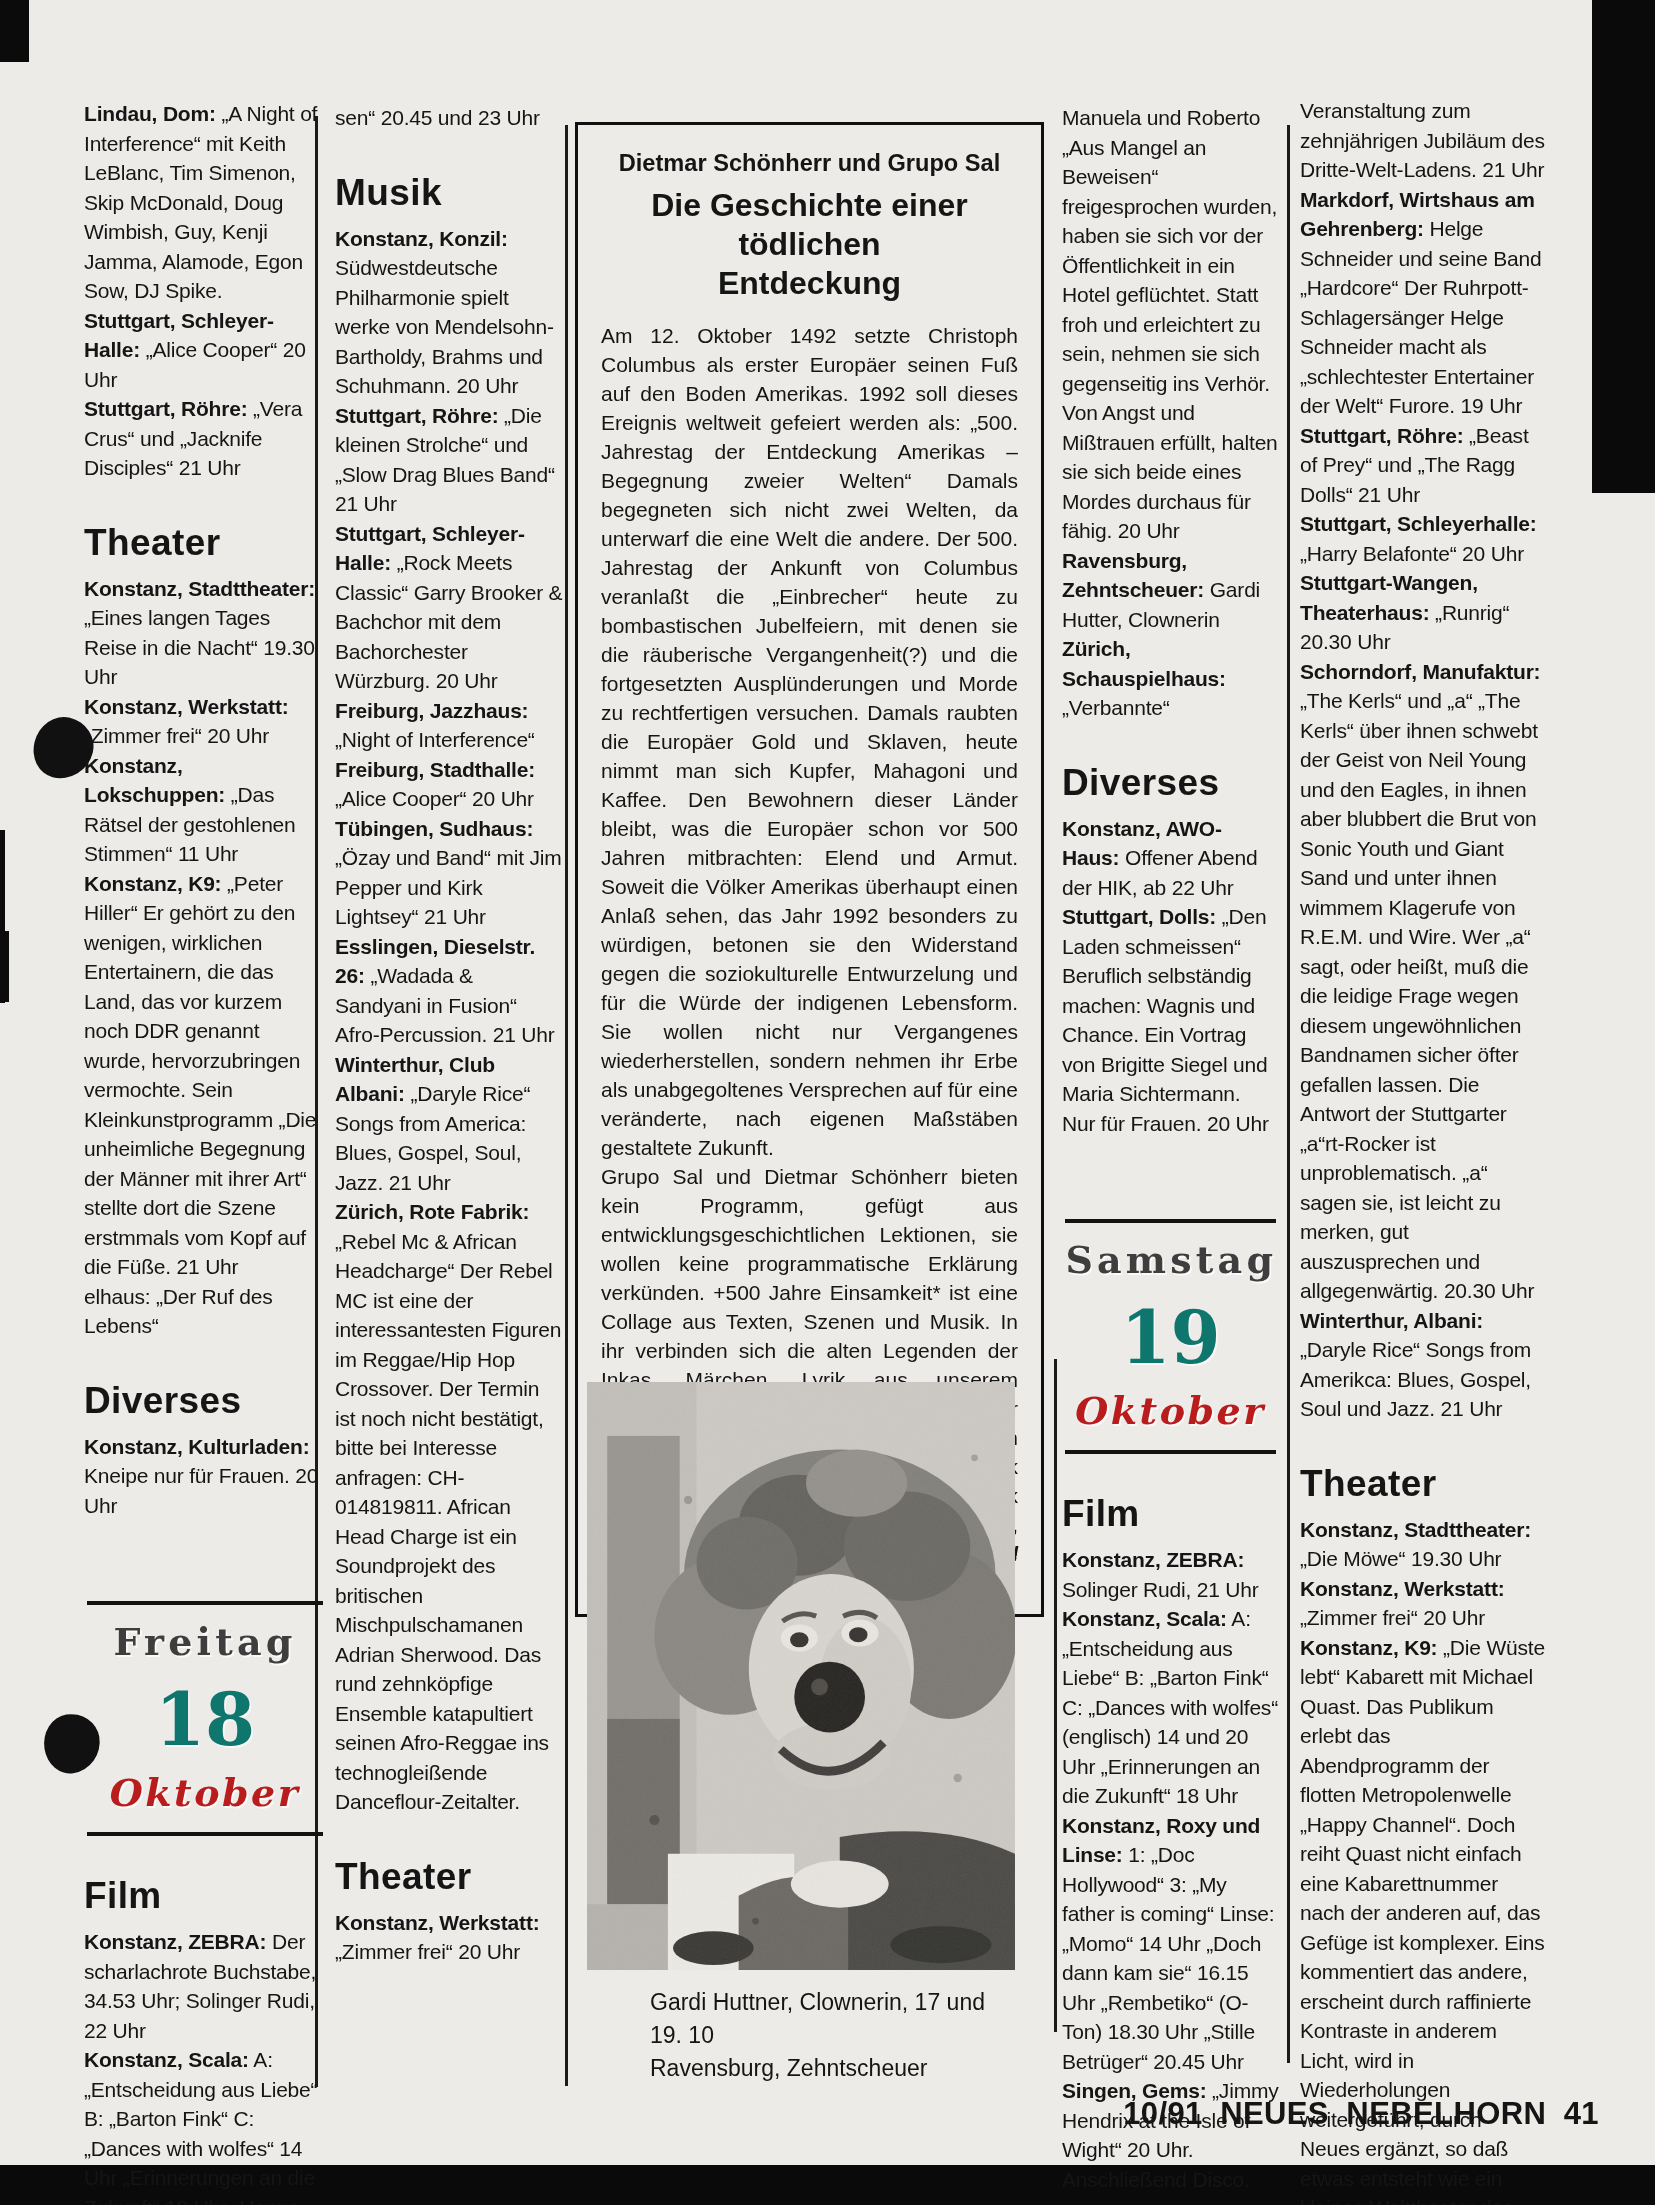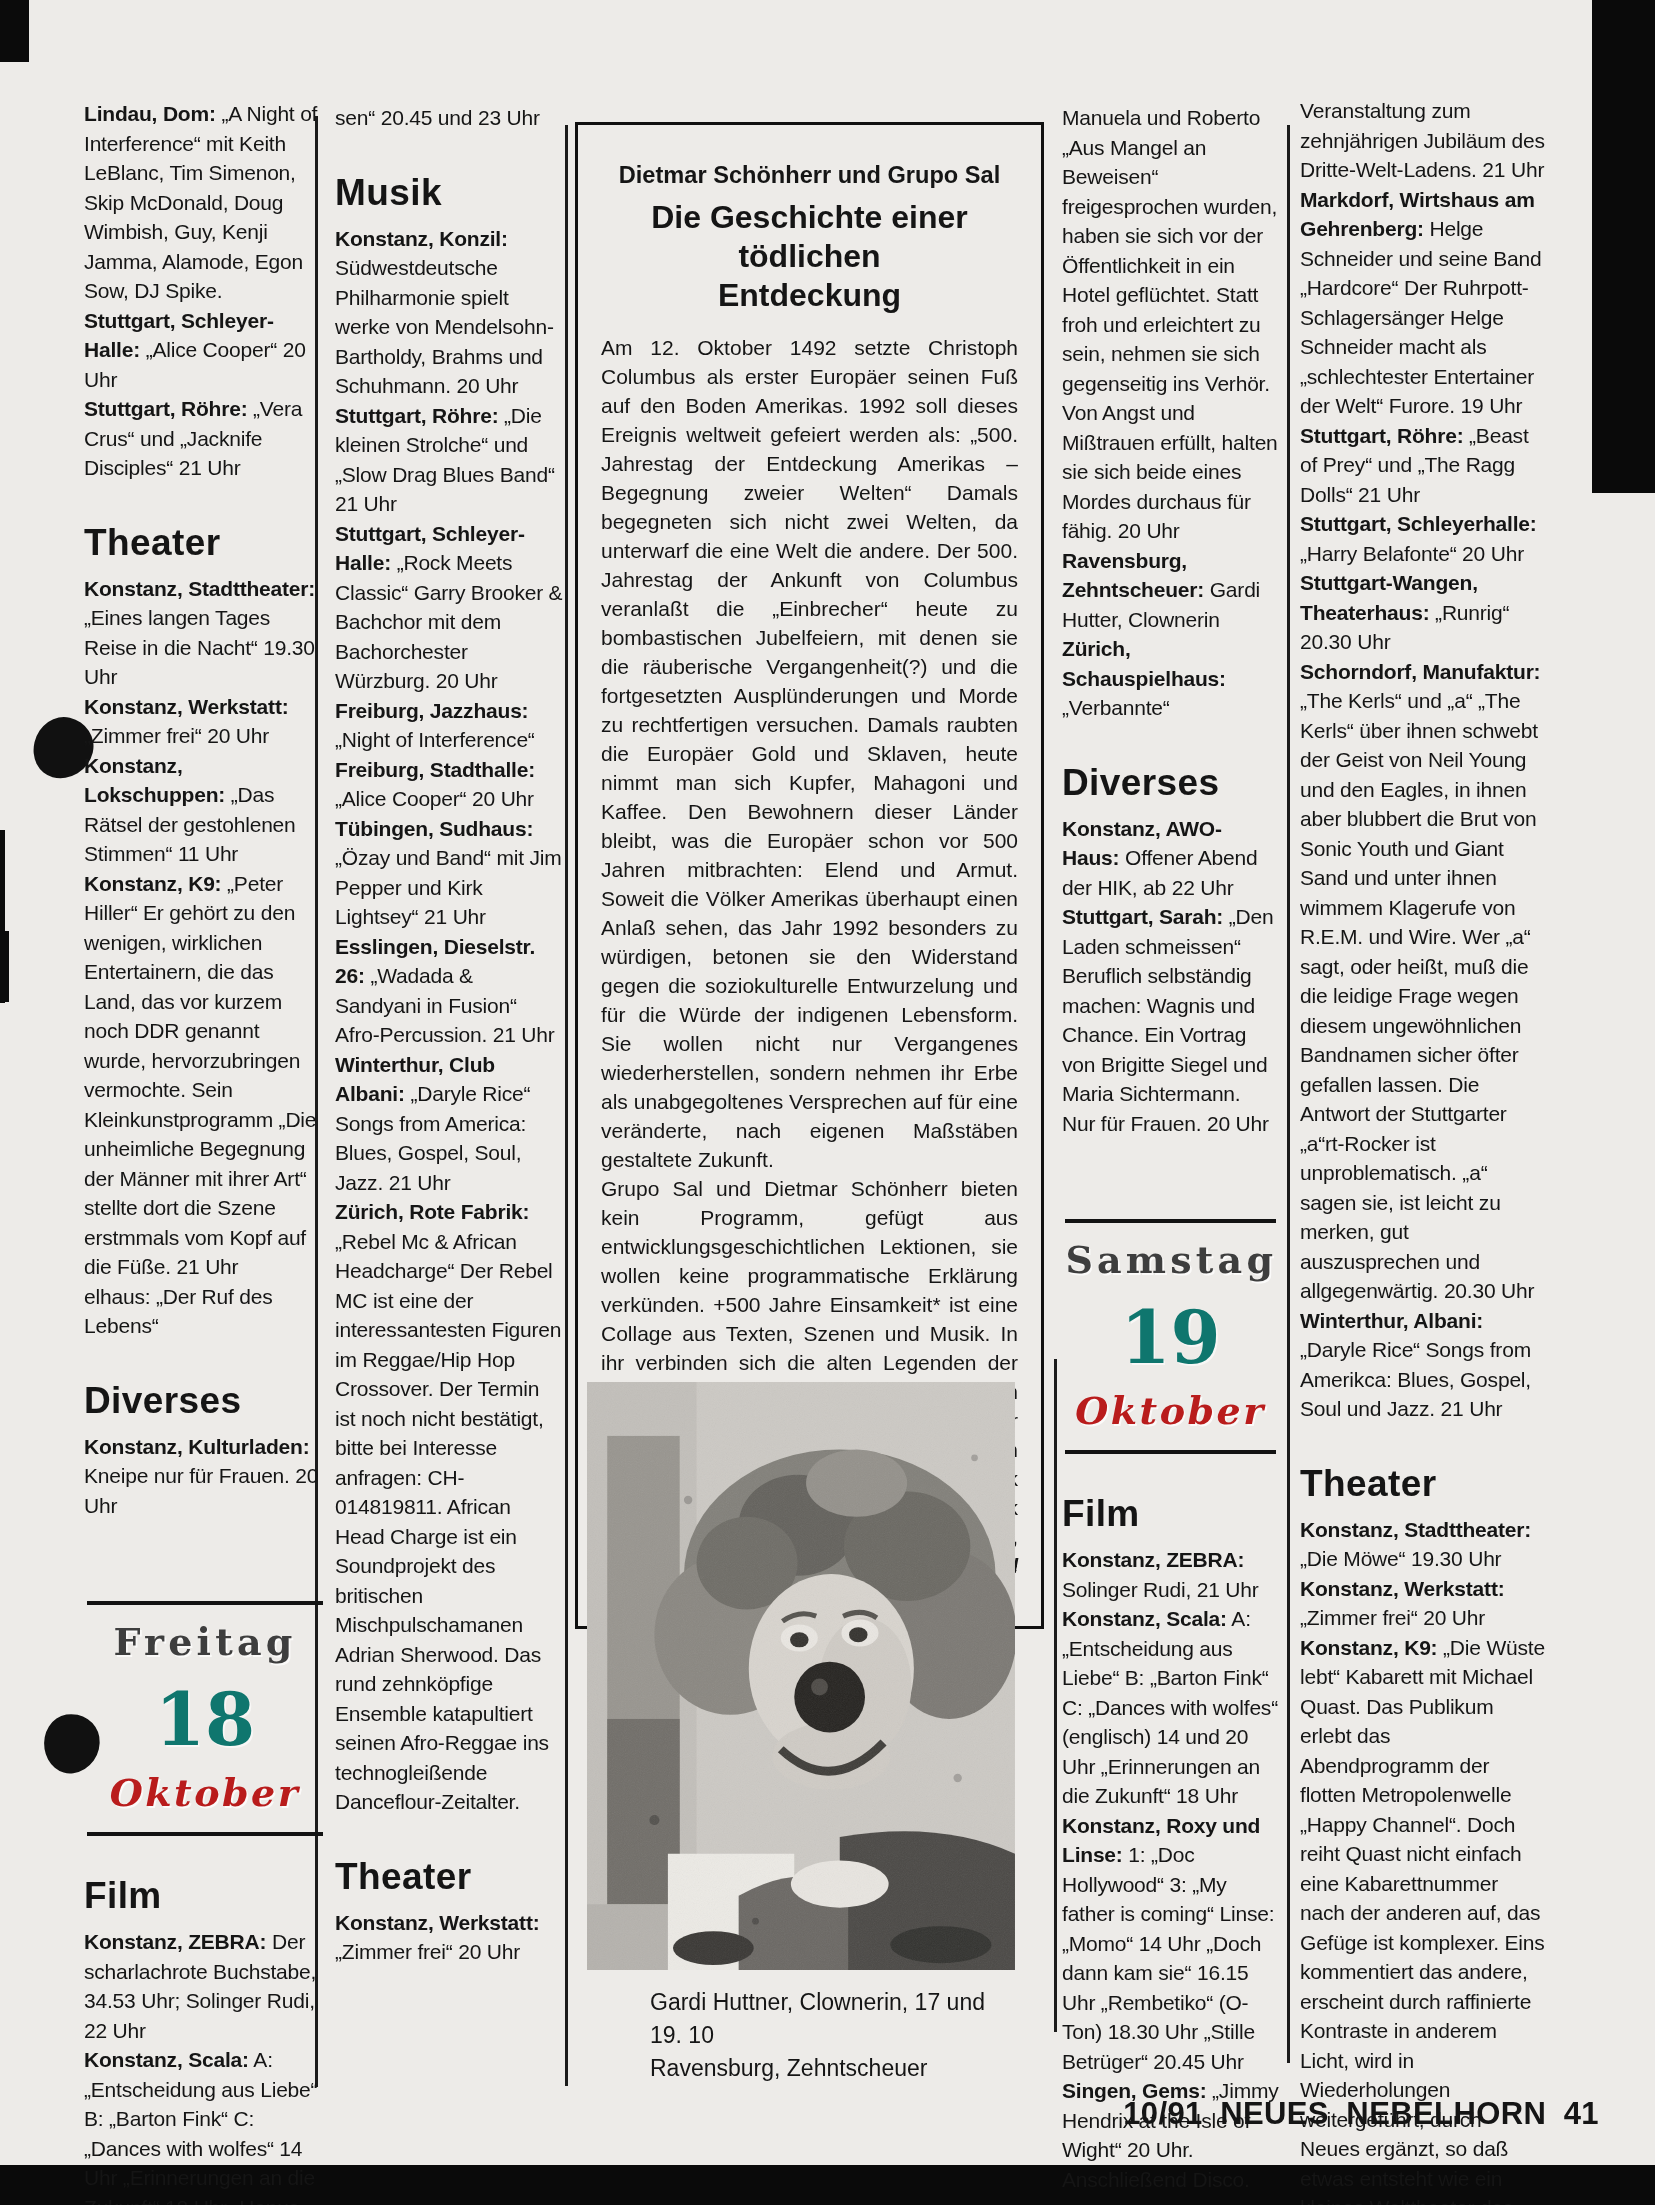--- a/index.html
+++ b/index.html
@@ -15,21 +15,21 @@
   .datebox{margin:81px 3.4px 29px;border-top:4.2px solid #131313;border-bottom:4.2px solid #131313;
            padding:13.5px 0 17px;text-align:center;font-family:"DejaVu Serif",serif;}
   .datebox .day{font-size:38px;font-weight:bold;color:#3e3e3e;letter-spacing:4.2px;
                 text-shadow:1.7px 1.7px 0 rgba(255,255,255,.75);}
   .datebox .num{font-size:72px;font-weight:bold;color:#0f766e;margin:13.5px 0 8.4px;
                 text-shadow:1.7px 1.7px 0 rgba(255,255,255,.6);}
   .datebox .month{font-size:38px;font-weight:bold;color:#b91c1c;letter-spacing:2.5px;
                 text-shadow:1.7px 1.7px 0 rgba(255,255,255,.75);font-style:italic;}
   
   .abox{position:absolute;left:575px;top:122px;width:469px;border:3.4px solid #101010;
-        padding:34px 23px 17px;box-sizing:border-box;background:#edebe8;}
+        padding:22px 23px 17px;box-sizing:border-box;background:#edebe8;}
   .a-author{font-size:23.6px;font-weight:bold;text-align:center;margin:3.4px 0 8.4px;}
   .a-title{font-size:32px;font-weight:bold;text-align:center;line-height:39px;}
   .a-body{font-size:21px;line-height:29px;text-align:justify;margin:18.5px 0 0;hyphens:auto;}
   .a-body + .a-body{margin-top:0;}
   .sig{float:right;font-style:italic;font-weight:bold;margin-top:-29px;}
   
   .photo{position:absolute;left:587px;top:1382px;width:428px;height:588px;}
   .caption{position:absolute;left:650px;top:1986px;width:370px;font-size:23px;line-height:33px;}
   
   .footer{position:absolute;left:963px;top:2096px;width:636px;text-align:right;
@@ -104,21 +104,21 @@
       <p class="entry"><span class="venue">Zürich, Rote Fabrik:</span><span> „Rebel Mc &amp; African Headcharge“ Der Rebel MC ist eine der interessantesten Figuren im Reggae/Hip Hop Crossover. Der Termin ist noch nicht bestätigt, bitte bei Interesse anfragen: CH-014819811. African Head Charge ist ein Soundprojekt des britischen Mischpulschamanen Adrian Sherwood. Das rund zehnköpfige Ensemble katapultiert seinen Afro-Reggae ins technogleißende Danceflour-Zeitalter.</span></p>
       <div class="sec">Theater</div>
       <p class="entry"><span class="venue">Konstanz, Werkstatt:</span><span> „Zimmer frei“ 20 Uhr</span></p>
     </div>
   <div class="col" style="left:1062px;top:103px;width:217px;">
       <p class="entry"><span>Manuela und Roberto „Aus Mangel an Beweisen“ freigesprochen wurden, haben sie sich vor der Öffentlichkeit in ein Hotel geflüchtet. Statt froh und erleichtert zu sein, nehmen sie sich gegenseitig ins Verhör. Von Angst und Mißtrauen erfüllt, halten sie sich beide eines Mordes durchaus für fähig. 20 Uhr</span></p>
       <p class="entry"><span class="venue">Ravensburg, Zehntscheuer:</span><span> Gardi Hutter, Clownerin</span></p>
       <p class="entry"><span class="venue">Zürich, Schauspielhaus:</span><span> „Verbannte“</span></p>
       <div class="sec">Diverses</div>
       <p class="entry"><span class="venue">Konstanz, AWO-Haus:</span><span> Offener Abend der HIK, ab 22 Uhr</span></p>
-      <p class="entry"><span class="venue">Stuttgart, Sarah:</span><span> „Den Laden schmeissen“ Beruflich selbständig machen: Wagnis und Chance. Ein Vortrag von Brigitte Siegel und Maria Sichtermann. Nur für Frauen. 20 Uhr</span></p>
+      <p class="entry"><span class="venue">Stuttgart, Dolls:</span><span> „Den Laden schmeissen“ Beruflich selbständig machen: Wagnis und Chance. Ein Vortrag von Brigitte Siegel und Maria Sichtermann. Nur für Frauen. 20 Uhr</span></p>
       <div class="datebox">
         <div class="day">Samstag</div>
         <div class="num">19</div>
         <div class="month">Oktober</div>
       </div>
       <div class="sec">Film</div>
       <p class="entry"><span class="venue">Konstanz, ZEBRA:</span><span> Solinger Rudi, 21 Uhr</span></p>
       <p class="entry"><span class="venue">Konstanz, Scala:</span><span> A: „Entscheidung aus Liebe“ B: „Barton Fink“ C: „Dances with wolfes“ (englisch) 14 und 20 Uhr „Erinnerungen an die Zukunft“ 18 Uhr</span></p>
       <p class="entry"><span class="venue">Konstanz, Roxy und Linse:</span><span> 1: „Doc Hollywood“ 3: „My father is coming“ Linse: „Momo“ 14 Uhr „Doch dann kam sie“ 16.15 Uhr „Rembetiko“ (O-Ton) 18.30 Uhr „Stille Betrüger“ 20.45 Uhr</span></p>
       <p class="entry"><span class="venue">Singen, Gems:</span><span> „Jimmy Hendrix at the Isle of Wight“ 20 Uhr. Anschließend Disco.</span></p>

